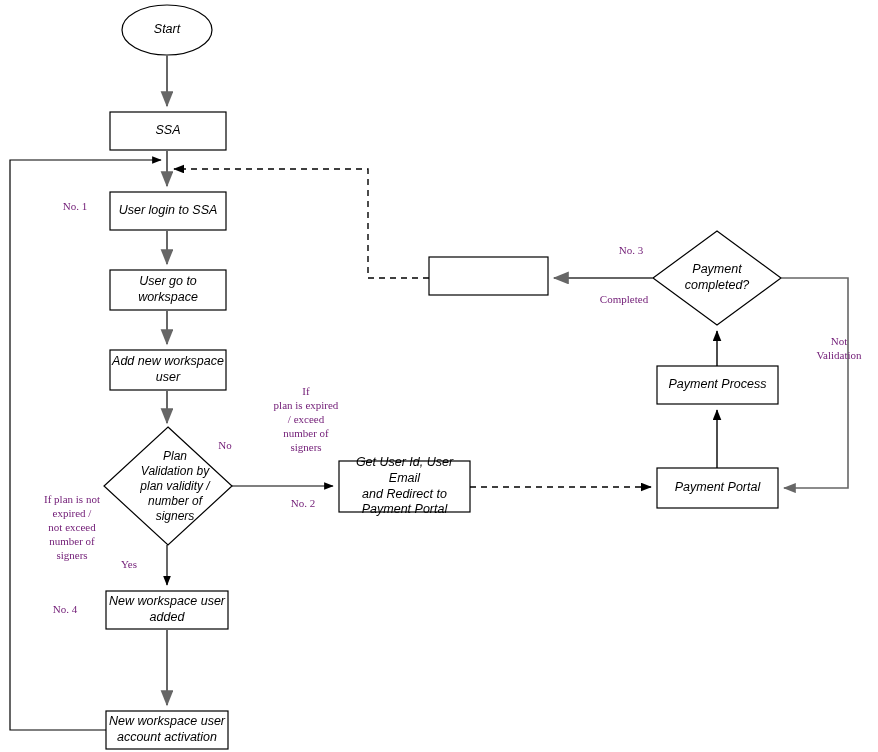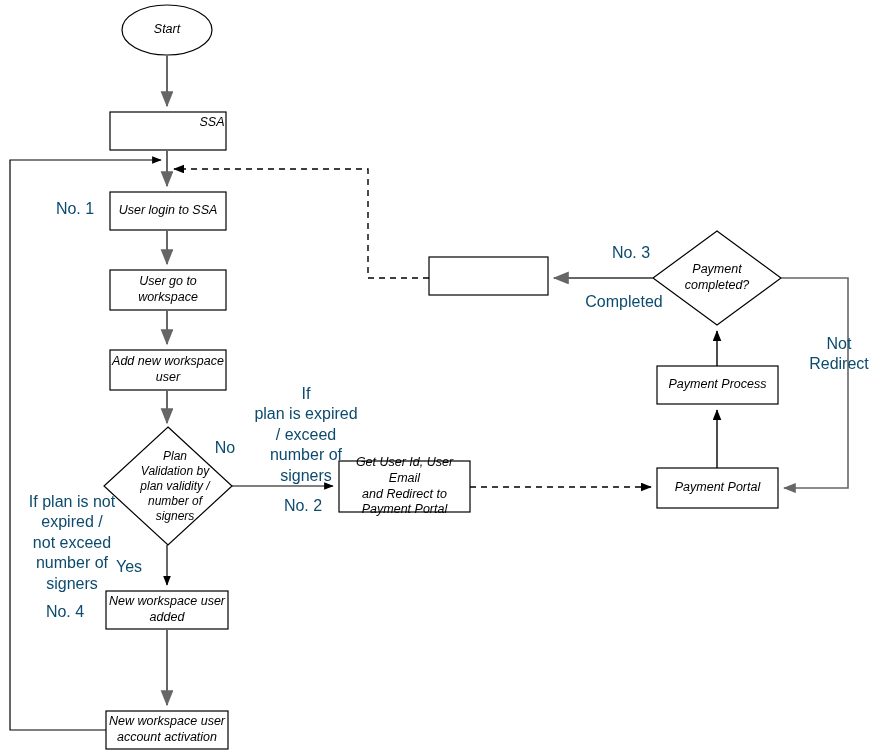--- a/index.html
+++ b/index.html
@@ -34,23 +34,23 @@
     font-size: 12.5px;
     color: #000000;
     line-height: 1.25;
     pointer-events: none;
     white-space: pre-line;
     font-style: italic;
   }
   .edge-label {
     position: absolute;
     text-align: center;
-    font-family: Liberation Sans, sans-serif;
-    font-size: 16px;
-    color: #0c4a6e;
+    font-family: Liberation Serif, serif;
+    font-size: 11px;
+    color: #701a75;
     line-height: 1.28;
     white-space: pre-line;
   }
 </style>
 </head>
 <body>
 
 <div id="canvas">
 
   <svg id="flow-svg" viewBox="0 0 878 752" xmlns="http://www.w3.org/2000/svg">
@@ -120,21 +120,21 @@
 
     <path d="M781,278 L848,278 L848,488 L784,488" fill="none" stroke="#666666" stroke-width="1.6" marker-end="url(#arrow-gray)"></path>
 
     <path d="M429,278 L368,278 L368,169 L174,169" fill="none" stroke="#000000" stroke-width="1.4" stroke-dasharray="6,5" marker-end="url(#arrow-dash)"></path>
   </svg>
 
   <div class="node-label" style="left:122px; top:5px; width:90px; height:50px;">
     <span>Start</span>
   </div>
 
-  <div class="node-label" style="left:110px; top:104px; width:116px; height:38px;margin-left:44px;">
+  <div class="node-label" style="left:110px; top:112px; width:116px; height:38px;">
     <span>SSA</span>
   </div>
 
   <div class="node-label" style="left:110px; top:270px; width:116px; height:40px;">
     <span>User go to
 workspace</span>
   </div>
 
   <div class="node-label" style="left:110px; top:192px; width:116px; height:38px;">
     <span>User login to SSA</span>
@@ -203,15 +203,15 @@
 
   <div class="edge-label" style="left:105px; top:557px; width:48px;">Yes</div>
 
   <div class="edge-label" style="left:30px; top:602px; width:70px;">No. 4</div>
 
   <div class="edge-label" style="left:596px; top:243px; width:70px;">No. 3</div>
 
   <div class="edge-label" style="left:580px; top:292px; width:88px;">Completed</div>
 
   <div class="edge-label" style="left:800px; top:334px; width:78px; text-align:center;">Not
-Redirect</div>
+Validation</div>
 
 </div>
 
 </body></html>

